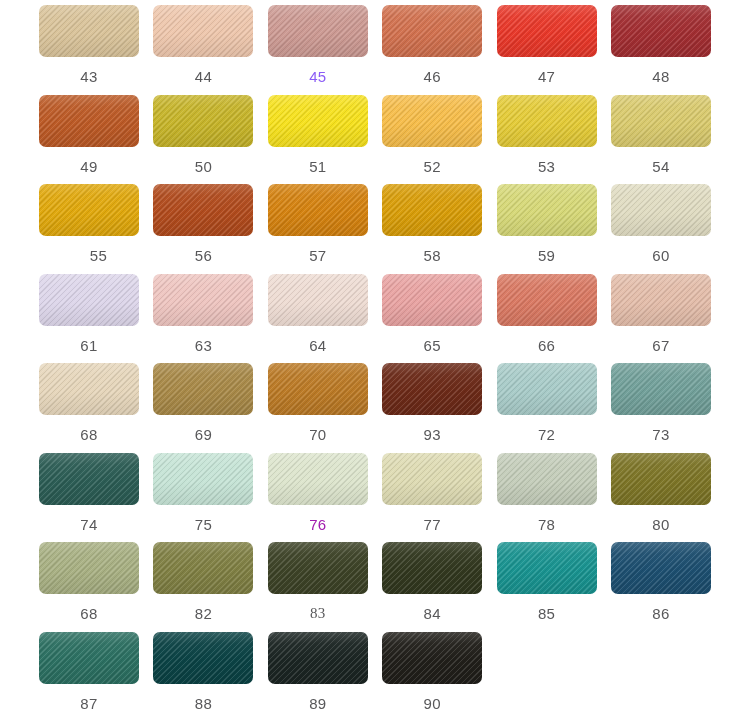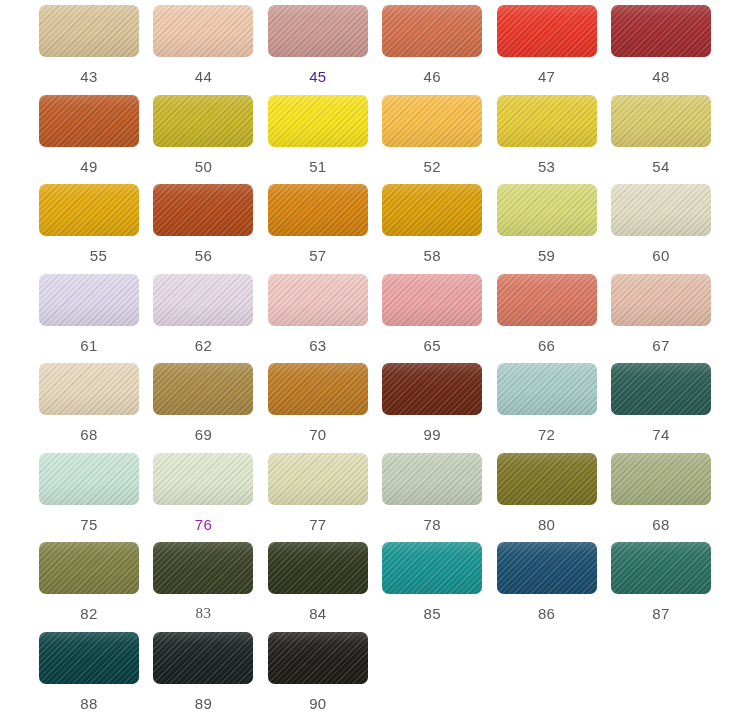--- a/index.html
+++ b/index.html
@@ -93,21 +93,21 @@
     <div class="swatch-cell">
       <div class="swatch-chip" style="background-color: rgb(217, 195, 154);"></div>
       <div class="swatch-label" style="color: rgb(88, 88, 90);">43</div>
     </div>
     <div class="swatch-cell">
       <div class="swatch-chip" style="background-color: rgb(238, 199, 173);"></div>
       <div class="swatch-label" style="color: rgb(88, 88, 90);">44</div>
     </div>
     <div class="swatch-cell">
       <div class="swatch-chip" style="background-color: rgb(204, 154, 147);"></div>
-      <div class="swatch-label" style="color: #4c1d95;">45</div>
+      <div class="swatch-label" style="color: #8b5cf6;">45</div>
     </div>
     <div class="swatch-cell">
       <div class="swatch-chip" style="background-color: rgb(209, 113, 79);"></div>
       <div class="swatch-label" style="color: rgb(88, 88, 90);">46</div>
     </div>
     <div class="swatch-cell">
       <div class="swatch-chip" style="background-color: rgb(232, 56, 42);"></div>
       <div class="swatch-label" style="color: rgb(88, 88, 90);">47</div>
     </div>
     <div class="swatch-cell">
@@ -160,28 +160,28 @@
     </div>
     <div class="swatch-cell">
       <div class="swatch-chip" style="background-color: rgb(224, 220, 194);"></div>
       <div class="swatch-label" style="color: rgb(88, 88, 90);">60</div>
     </div>
     <div class="swatch-cell">
       <div class="swatch-chip" style="background-color: rgb(221, 214, 234);"></div>
       <div class="swatch-label" style="color: rgb(88, 88, 90);">61</div>
     </div>
     <div class="swatch-cell">
-      <div class="swatch-chip" style="background-color: rgb(227, 215, 227);"></div>
-      <div class="swatch-label" style="color: rgb(88, 88, 90);">62</div>
-    </div>
-    <div class="swatch-cell">
       <div class="swatch-chip" style="background-color: rgb(238, 197, 192);"></div>
       <div class="swatch-label" style="color: rgb(88, 88, 90);">63</div>
     </div>
     <div class="swatch-cell">
+      <div class="swatch-chip" style="background-color: rgb(238, 220, 211);"></div>
+      <div class="swatch-label" style="color: rgb(88, 88, 90);">64</div>
+    </div>
+    <div class="swatch-cell">
       <div class="swatch-chip" style="background-color: rgb(232, 163, 162);"></div>
       <div class="swatch-label" style="color: rgb(88, 88, 90);">65</div>
     </div>
     <div class="swatch-cell">
       <div class="swatch-chip" style="background-color: rgb(217, 121, 99);"></div>
       <div class="swatch-label" style="color: rgb(88, 88, 90);">66</div>
     </div>
     <div class="swatch-cell">
       <div class="swatch-chip" style="background-color: rgb(227, 189, 170);"></div>
       <div class="swatch-label" style="color: rgb(88, 88, 90);">67</div>
@@ -193,27 +193,31 @@
     <div class="swatch-cell">
       <div class="swatch-chip" style="background-color: rgb(168, 137, 72);"></div>
       <div class="swatch-label" style="color: rgb(88, 88, 90);">69</div>
     </div>
     <div class="swatch-cell">
       <div class="swatch-chip" style="background-color: rgb(187, 122, 38);"></div>
       <div class="swatch-label" style="color: rgb(88, 88, 90);">70</div>
     </div>
     <div class="swatch-cell">
       <div class="swatch-chip" style="background-color: rgb(108, 42, 24);"></div>
-      <div class="swatch-label" style="color: rgb(88, 88, 90);">99</div>
+      <div class="swatch-label" style="color: rgb(88, 88, 90);">93</div>
     </div>
     <div class="swatch-cell">
       <div class="swatch-chip" style="background-color: rgb(168, 203, 200);"></div>
       <div class="swatch-label" style="color: rgb(88, 88, 90);">72</div>
     </div>
     <div class="swatch-cell">
+      <div class="swatch-chip" style="background-color: rgb(114, 160, 154);"></div>
+      <div class="swatch-label" style="color: rgb(88, 88, 90);">73</div>
+    </div>
+    <div class="swatch-cell">
       <div class="swatch-chip" style="background-color: rgb(44, 93, 85);"></div>
       <div class="swatch-label" style="color: rgb(88, 88, 90);">74</div>
     </div>
     <div class="swatch-cell">
       <div class="swatch-chip" style="background-color: rgb(198, 228, 214);"></div>
       <div class="swatch-label" style="color: rgb(88, 88, 90);">75</div>
     </div>
     <div class="swatch-cell">
       <div class="swatch-chip" style="background-color: rgb(221, 229, 205);"></div>
       <div class="swatch-label" style="color: #a21caf;">76</div>

